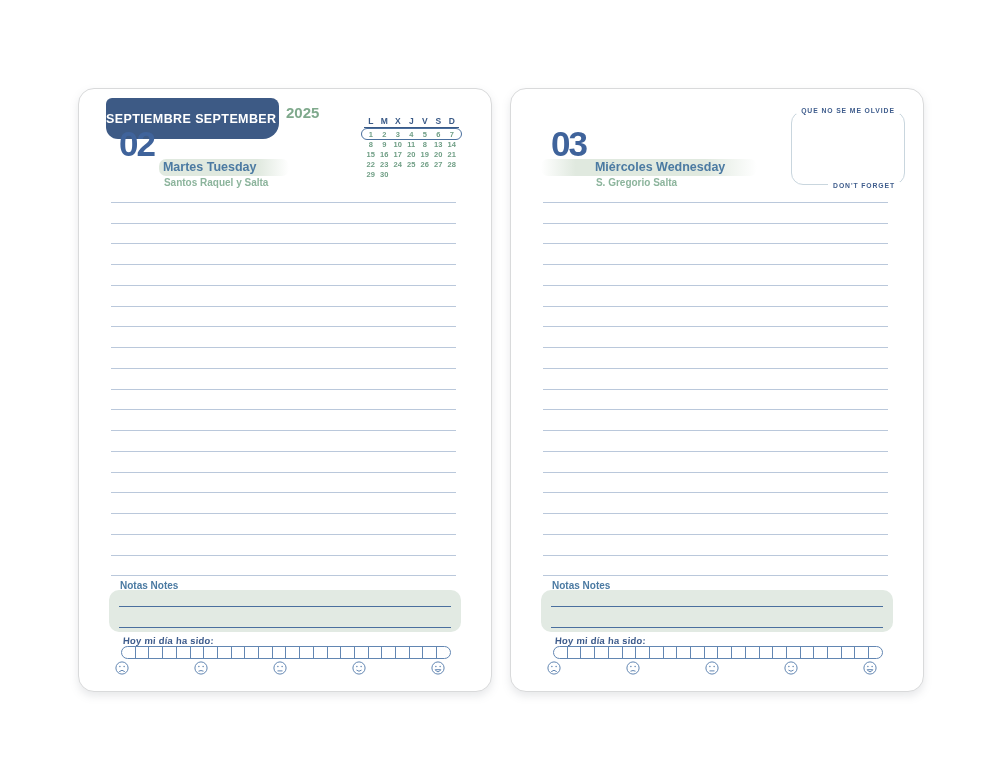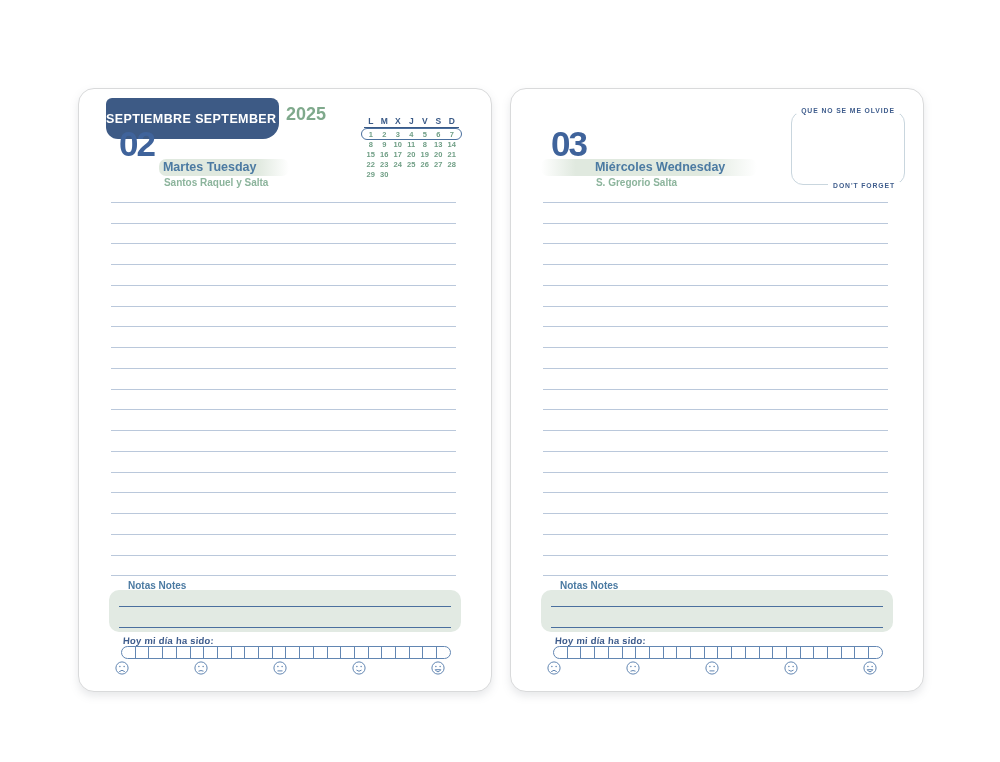--- a/index.html
+++ b/index.html
@@ -8,21 +8,21 @@
   .page{position:absolute;top:88px;width:412px;height:602px;background:#fff;
         border:1px solid #d9dadb;border-radius:16px;
         box-shadow:0 4px 8px rgba(120,130,140,0.18);}
   .page.left{left:78px;}
   .page.right{left:510px;}
 
   
   .banner{position:absolute;left:27px;top:9px;width:173px;height:41px;background:#3d5a85;
           border-radius:6px 8px 16px 12px;display:flex;align-items:center;justify-content:flex-start;}
   .banner span{color:#ffffff;font-weight:700;font-size:12.5px;letter-spacing:0.4px;white-space:nowrap;}
-  .year{position:absolute;left:207px;top:15px;font-weight:800;font-size:18px;color:#7fa98c;}
+  .year{position:absolute;left:207px;top:15px;font-weight:800;font-size:15px;color:#7fa98c;}
 
   
   .day-header{position:absolute;left:32px;top:40px;display:flex;align-items:flex-start;}
   .day-num{font-size:35px;line-height:30px;font-weight:800;color:#3f639b;letter-spacing:-2px;
            position:relative;z-index:2;margin-left:8px;}
   .day-text{margin-left:9px;padding-top:3px;position:relative;z-index:1;}
   .day-name{display:inline-block;font-size:12.5px;font-weight:700;color:#4b7aa2;
             background:linear-gradient(90deg,#e0e9df 0%,#e0e9df 76%,rgba(224,233,223,0) 100%);
             padding:1px 32px 2px 4px;margin-left:-4px;border-radius:7px;white-space:nowrap;margin-top:27px;}
   .page.right .day-name{
@@ -44,21 +44,21 @@
   .r-title{position:absolute;top:-5px;left:50%;transform:translateX(-50%);background:#fff;padding:0 5px;
            font-size:6.8px;font-weight:700;letter-spacing:0.9px;color:#3e5c8c;white-space:nowrap;}
   .r-sub{position:absolute;bottom:-5px;right:4px;background:#fff;padding:0 5px;
          font-size:6.8px;font-weight:700;letter-spacing:0.9px;color:#3e5c8c;white-space:nowrap;}
 
   
   .rules{position:absolute;left:32px;right:35px;top:93px;}
   .rule{height:19.75px;border-bottom:1px solid #bac8db;}
 
   
-  .notes-label{position:absolute;left:49px;top:491px;font-size:10px;font-weight:700;color:#4b7aa2;z-index:2;}
+  .notes-label{position:absolute;left:41px;top:491px;font-size:10px;font-weight:700;color:#4b7aa2;z-index:2;}
   .notes-box{position:absolute;left:30px;top:501px;width:352px;height:42px;background:#e2eae3;border-radius:10px;z-index:1;}
   .note-line{position:absolute;left:10px;right:10px;height:1.2px;background:#4a6f9e;}
   .note-line.l1{top:16px;}
   .note-line.l2{top:37px;}
 
   
   .mood-prompt{position:absolute;left:44px;top:546px;font-size:9.5px;font-weight:700;color:#3e5c8c;
                letter-spacing:0.2px;transform:skewX(-4deg);}
   .mood-bar{position:absolute;left:42px;top:557px;width:330px;height:13px;border:1.3px solid #6286b2;
             border-radius:8px;display:flex;overflow:hidden;box-sizing:border-box;}

